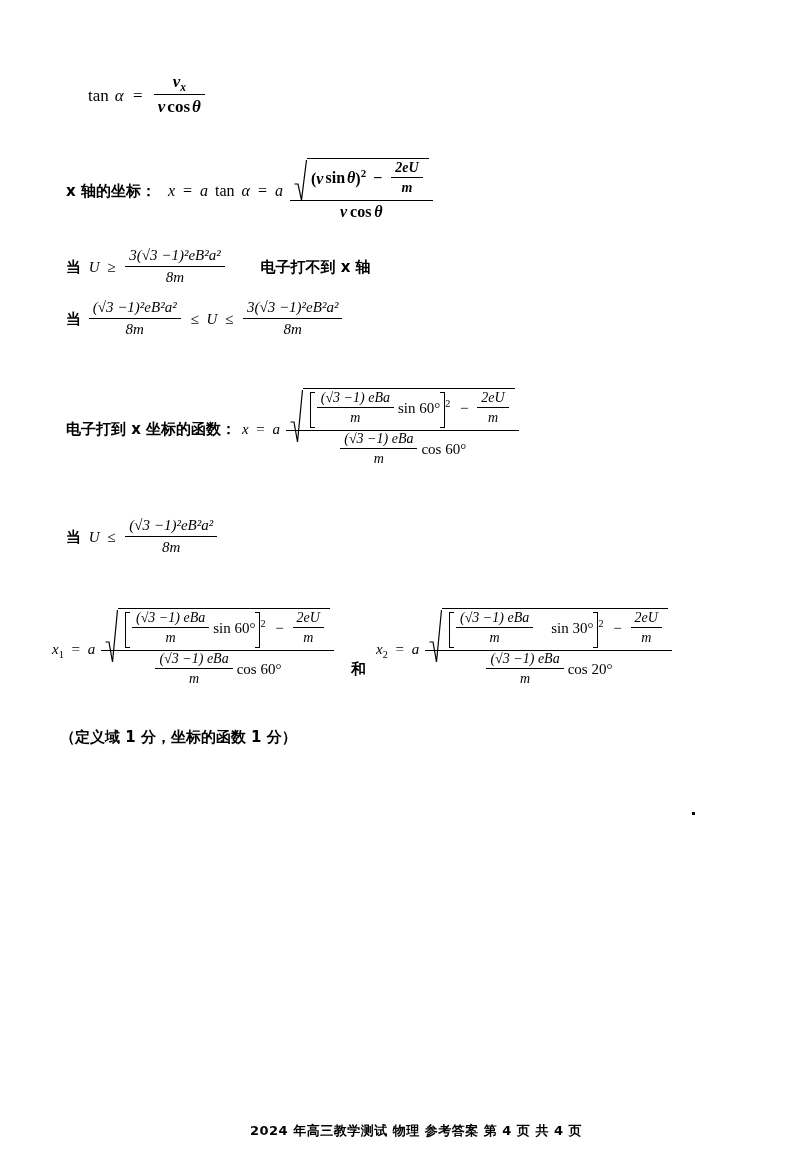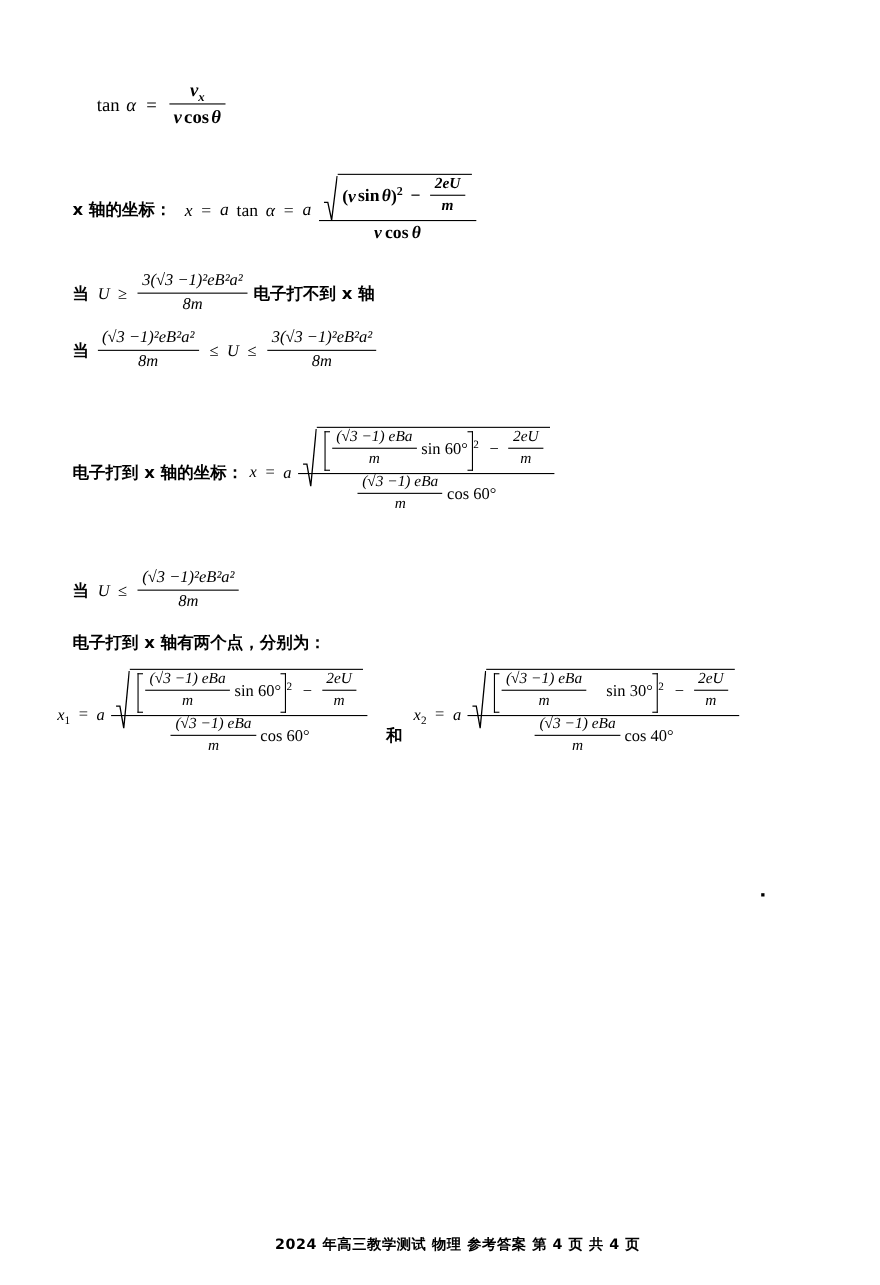--- a/index.html
+++ b/index.html
@@ -146,40 +146,40 @@
   </div>
 
   <div class="blk" style="left:66px; top:248px; font-size:15px;">
     <span class="cn">当</span>
     <span class="mi" style="margin-left:4px;">U</span>
     <span class="mn" style="margin:0 4px;">≥</span>
     <span class="frac" style="font-size:15px;">
       <span class="num mi">3(√3 −1)²eB²a²</span>
       <span class="den mi">8m</span>
     </span>
-    <span class="cn" style="">电子打不到 x 轴</span>
+    <span class="cn" style="margin-left:30px;">电子打不到 x 轴</span>
   </div>
 
   <div class="blk" style="left:66px; top:300px; font-size:15px;">
     <span class="cn">当</span>
     <span class="frac" style="font-size:15px; margin-left:4px;">
       <span class="num mi">(√3 −1)²eB²a²</span>
       <span class="den mi">8m</span>
     </span>
     <span class="mn" style="margin:0 4px;">≤</span>
     <span class="mi">U</span>
     <span class="mn" style="margin:0 4px;">≤</span>
     <span class="frac" style="font-size:15px;">
       <span class="num mi">3(√3 −1)²eB²a²</span>
       <span class="den mi">8m</span>
     </span>
   </div>
 
   <div class="blk" style="left:66px; top:390px; font-size:15px;">
-    <span class="cn">电子打到 x 轴的坐标：</span>
+    <span class="cn">电子打到 x 坐标的函数：</span>
     <span class="mi" style="margin-left:2px;">x</span>
     <span class="mn" style="margin:0 4px;">=</span>
     <span class="mi">a</span>
     <span class="frac" style="font-size:15px; margin-left:2px;">
       <span class="num">
         <span class="bigsqrt">
           <span class="hook">
             <svg width="13" height="56" viewBox="0 0 13 56" xmlns="http://www.w3.org/2000/svg">
                 <path d="M0.5 34 L4 34 L7.5 54 L12.5 2" fill="none" stroke="#000" stroke-width="1.2"></path>
               </svg>
@@ -206,21 +206,20 @@
   <div class="blk" style="left:66px; top:518px; font-size:15px;">
     <span class="cn">当</span>
     <span class="mi" style="margin-left:4px;">U</span>
     <span class="mn" style="margin:0 4px;">≤</span>
     <span class="frac" style="font-size:15px;">
       <span class="num mi">(√3 −1)²eB²a²</span>
       <span class="den mi">8m</span>
     </span>
   </div>
 
-  <div class="blk cn" style="left:66px; top:575px; font-size:15px;">电子打到 x 轴有两个点，分别为：</div>
 
   <div class="blk" style="left:52px; top:610px; font-size:15px;">
     <span class="mi">x</span><sub class="sb mn">1</sub>
     <span class="mn" style="margin:0 4px;">=</span>
     <span class="mi">a</span>
     <span class="frac" style="font-size:15px; margin-left:2px;">
       <span class="num">
         <span class="bigsqrt">
           <span class="hook">
             <svg width="13" height="56" viewBox="0 0 13 56" xmlns="http://www.w3.org/2000/svg">
@@ -267,23 +266,24 @@
               <span class="num mi">2eU</span>
               <span class="den mi">m</span>
             </span>
           </span>
         </span>
       </span>
       <span class="den">
         <span class="frac" style="font-size:14px;">
           <span class="num mi">(√3 −1)  eBa</span>
           <span class="den mi">m</span>
-        </span><span class="mn" style="margin-left:2px;">cos 40°</span>
-      </span>
-    </span>
-  </div>
-
+        </span><span class="mn" style="margin-left:2px;">cos 20°</span>
+      </span>
+    </span>
+  </div>
+
+  <div class="blk cn" style="left:60px; top:728px; font-size:15px;">（定义域 1 分，坐标的函数 1 分）</div>
 
   <div class="dot" style="left:692px; top:812px;"></div>
 
   <div class="footer" style="top:1122px;padding-left:16px;">2024 年高三教学测试   物理 参考答案   第 4 页   共 4 页</div>
 
 </div>
 
 </body></html>

